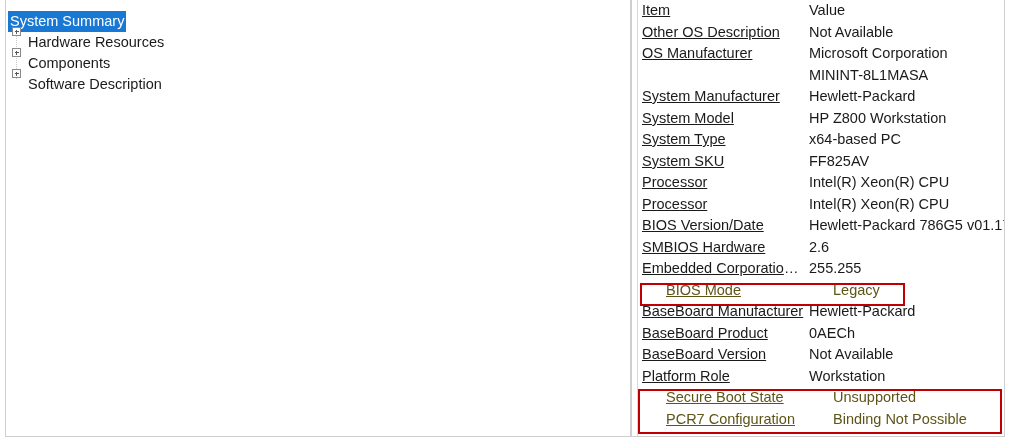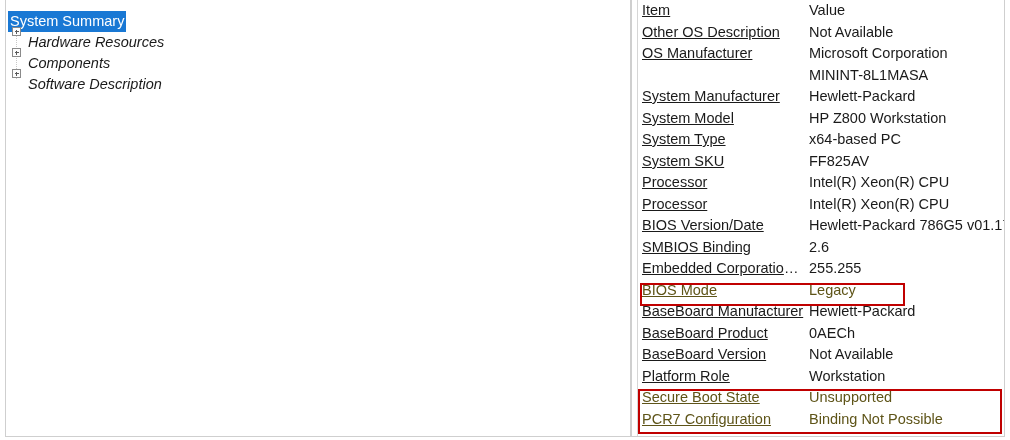--- a/index.html
+++ b/index.html
@@ -45,21 +45,20 @@
     font-size: 14.5px;
     white-space: nowrap;
     display: flex;
     align-items: center;
   }
   .tree-node.root {
     padding-left: 2px;
   }
   .tree-node.child {
     padding-left: 6px;
-    font-style: italic;
   }
 
   .tree-label {
     display: inline-block;
     padding: 0 2px;
     margin-top: 21px;
   }
   .tree-node.selected .tree-label {
     background: #1978d4;
     color: #ffffff;
@@ -158,20 +157,21 @@
   }
   .val-tab {
     display: inline-block;
     width: 84px;
   }
 
   
   .row.hl .cell-item,
   .row.hl .cell-value {
     color: #5e5418;
+    padding-left: 24px;
   }
 
   
   .annot-box {
     position: absolute;
     border: 2px solid #c00000;
     box-sizing: border-box;
     pointer-events: none;
     background: transparent;
   }
@@ -254,21 +254,21 @@
         </div>
         <div class="row">
           <div class="cell-item">Processor</div>
           <div class="cell-value"><span>Intel(R) Xeon(R) CPU</span><span class="val-tab"></span></div>
         </div>
         <div class="row">
           <div class="cell-item">BIOS Version/Date</div>
           <div class="cell-value">Hewlett-Packard 786G5 v01.17, 8/</div>
         </div>
         <div class="row">
-          <div class="cell-item">SMBIOS Binding</div>
+          <div class="cell-item">SMBIOS Hardware</div>
           <div class="cell-value">2.6</div>
         </div>
         <div class="row">
           <div class="cell-item">Embedded Corporation V...</div>
           <div class="cell-value">255.255</div>
         </div>
         <div class="row hl">
           <div class="cell-item">BIOS Mode</div>
           <div class="cell-value">Legacy</div>
         </div>

